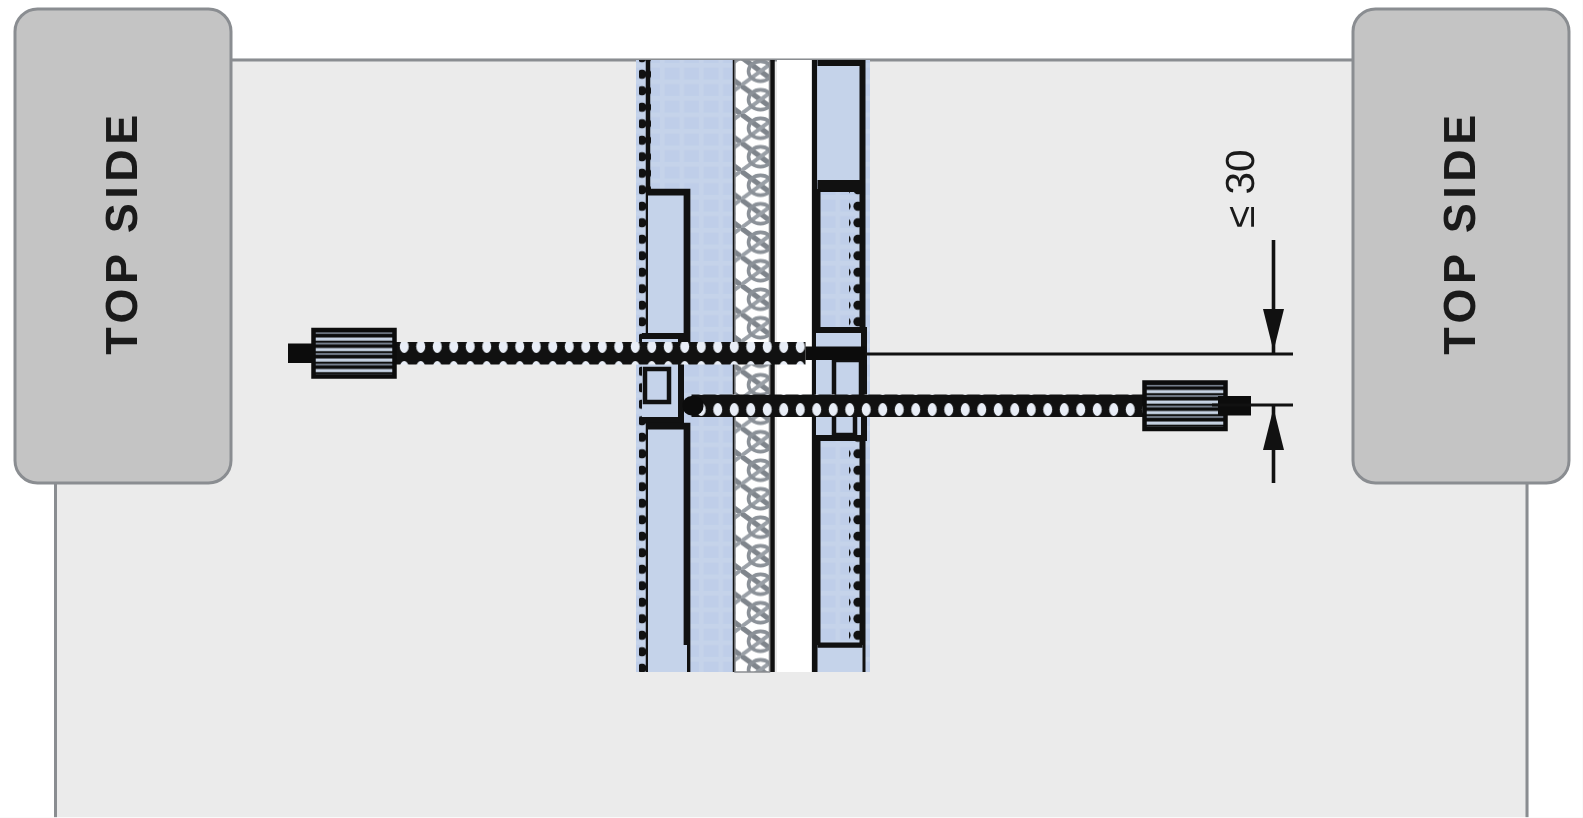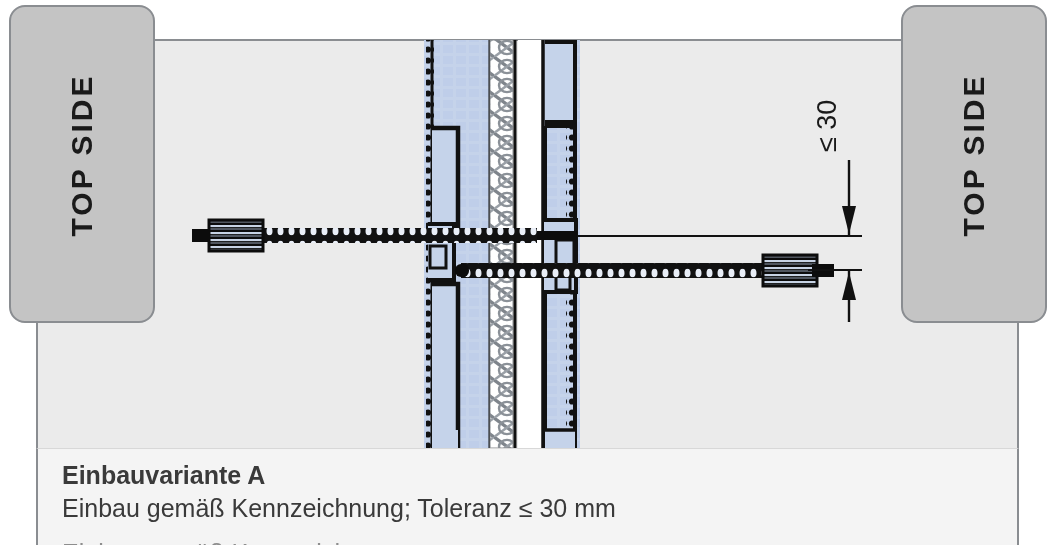--- a/index.html
+++ b/index.html
@@ -278,19 +278,14 @@
   <div class="plate right">
     <div class="plate-inner">
       <div class="plate-text">TOP SIDE</div>
     </div>
   </div>
 
   <div class="dimlabel">
     <span>≤ 30</span>
   </div>
 
-  <div class="caption">
-    <div class="cap-title">Einbauvariante A</div>
-    <div class="cap-sub">Einbau gemäß Kennzeichnung; Toleranz ≤ 30 mm</div>
-    <div class="cap-cut">Einbau gemäß Kennzeichnung</div>
-  </div>
 
 </div>
 
 </body></html>

